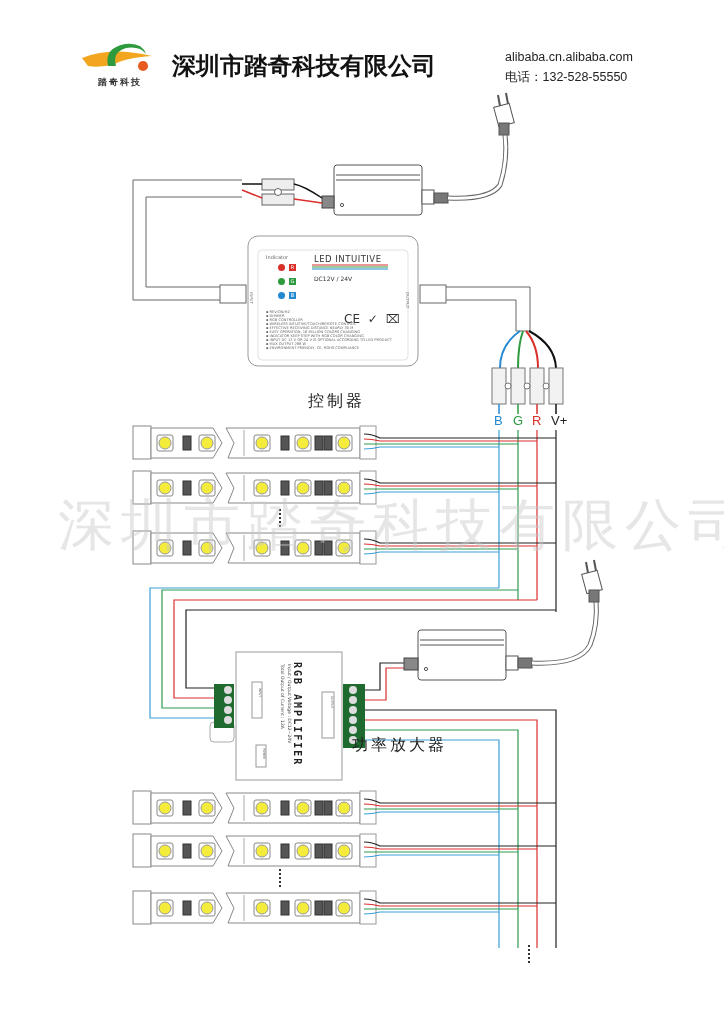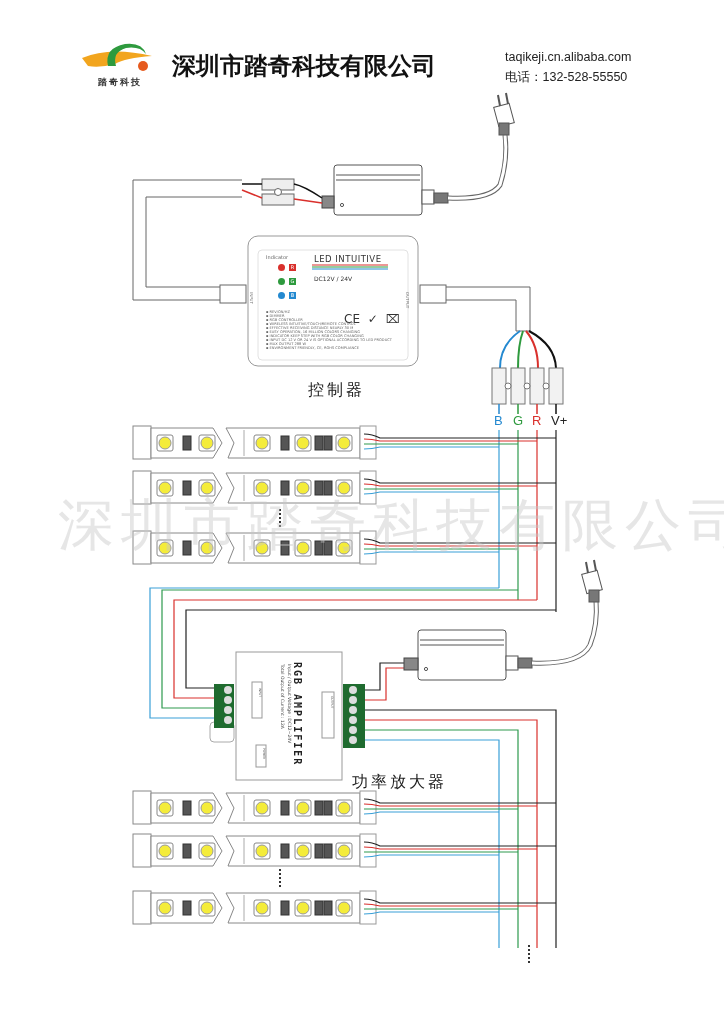--- a/index.html
+++ b/index.html
@@ -3,36 +3,36 @@
 <meta charset="utf-8">
 <style>
   html, body { margin:0; padding:0; background:#ffffff; }
   body { width:724px; height:1024px; position:relative; overflow:hidden; font-family:"DejaVu Sans", sans-serif; }
   #stage { position:absolute; left:0; top:0; width:724px; height:1024px; }
   .abs { position:absolute; }
   .company-title { left:172px; top:50px; font-size:24px; font-weight:bold; color:#111; letter-spacing:0px; font-family:"DejaVu Sans", sans-serif; white-space:nowrap; }
   .logo-caption { left:98px; top:76px; font-size:9px; font-weight:bold; color:#333; letter-spacing:2px; white-space:nowrap;font-family:Liberation Mono, monospace; }
   .contact { left:505px; font-size:12.5px; color:#222; font-family:"Liberation Sans", sans-serif; white-space:nowrap; }
   .watermark { left:58px; top:488px; font-size:56px; color:rgba(200,200,200,0.45); letter-spacing:7px; white-space:nowrap; font-family:"DejaVu Sans", sans-serif; font-weight:300; }
-  .label-cn { font-size:16px; color:#222; letter-spacing:3px; white-space:nowrap; font-family:"DejaVu Serif", serif; }
+  .label-cn { font-size:16px; color:#222; letter-spacing:3px; white-space:nowrap; font-family:"DejaVu Serif", serif;margin-top:11px; }
   .term-label { font-size:13px; font-family:"Liberation Sans", sans-serif; }
 </style>
 </head>
 <body>
 
 <div id="stage">
 
   <svg class="abs" style="left:80px;top:36px" width="80" height="50">
     <path d="M2 22 Q30 10 72 20 Q45 22 35 28 Q20 32 8 30 Z" fill="#f2a51e"></path>
     <path d="M28 30 Q24 12 45 8 Q62 6 66 18 Q60 10 46 12 Q32 16 36 30 Z" fill="#2e9a3e"></path>
     <circle cx="63" cy="30" r="5" fill="#e65a1e"></circle>
   </svg>
   <div class="abs logo-caption">踏奇科技</div>
   <div class="abs company-title">深圳市踏奇科技有限公司</div>
-  <div class="abs contact" style="top:50px">taqikeji.cn.alibaba.com</div>
+  <div class="abs contact" style="top:50px">alibaba.cn.alibaba.com</div>
   <div class="abs contact" style="top:69px">电话：132-528-55550</div>
 
   <svg class="abs" style="left:0;top:0" width="724" height="1024" id="wires">
 
     <g fill="#fff" stroke="#555" stroke-width="1">
       <rect x="334" y="165" width="88" height="50" rx="3"></rect>
       <line x1="336" y1="175" x2="420" y2="175"></line>
       <line x1="336" y1="180" x2="420" y2="180"></line>
       <circle cx="342" cy="205" r="1.6"></circle>
       <rect x="322" y="196" width="12" height="12" fill="#888" stroke="#444"></rect>
@@ -372,16 +372,16 @@
       <span class="term-label" style="position: absolute; left: 57px; top: 0px; color: rgb(34, 34, 34);">V+</span>
     </div>
 
   <div class="abs" style="left:303px;top:662px;font-size:10px;font-weight:bold;letter-spacing:2px;color:#222;transform:rotate(90deg);transform-origin:left top;white-space:nowrap;font-family:'DejaVu Sans Mono',monospace">RGB AMPLIFIER</div>
   <div class="abs" style="left:292px;top:664px;font-size:4.5px;color:#444;transform:rotate(90deg);transform-origin:left top;white-space:nowrap">Input / Output  Voltage : DC12~24V</div>
   <div class="abs" style="left:285px;top:664px;font-size:4.5px;color:#444;transform:rotate(90deg);transform-origin:left top;white-space:nowrap">Total  Output  of  Current : 12A</div>
   <div class="abs" style="left:262px;top:688px;font-size:3px;color:#555;transform:rotate(90deg);transform-origin:left top">INPUT</div>
   <div class="abs" style="left:334px;top:696px;font-size:3px;color:#555;transform:rotate(90deg);transform-origin:left top">OUTPUT</div>
   <div class="abs" style="left:266px;top:748px;font-size:3px;color:#555;transform:rotate(90deg);transform-origin:left top">POWER</div>
 
-  <div class="abs label-cn" style="left:352px;top:772px">功率放大器</div>
+  <div class="abs label-cn" style="left:352px;top:724px">功率放大器</div>
 
   <div class="abs watermark">深圳市踏奇科技有限公司</div>
 </div>
 
 </body></html>

